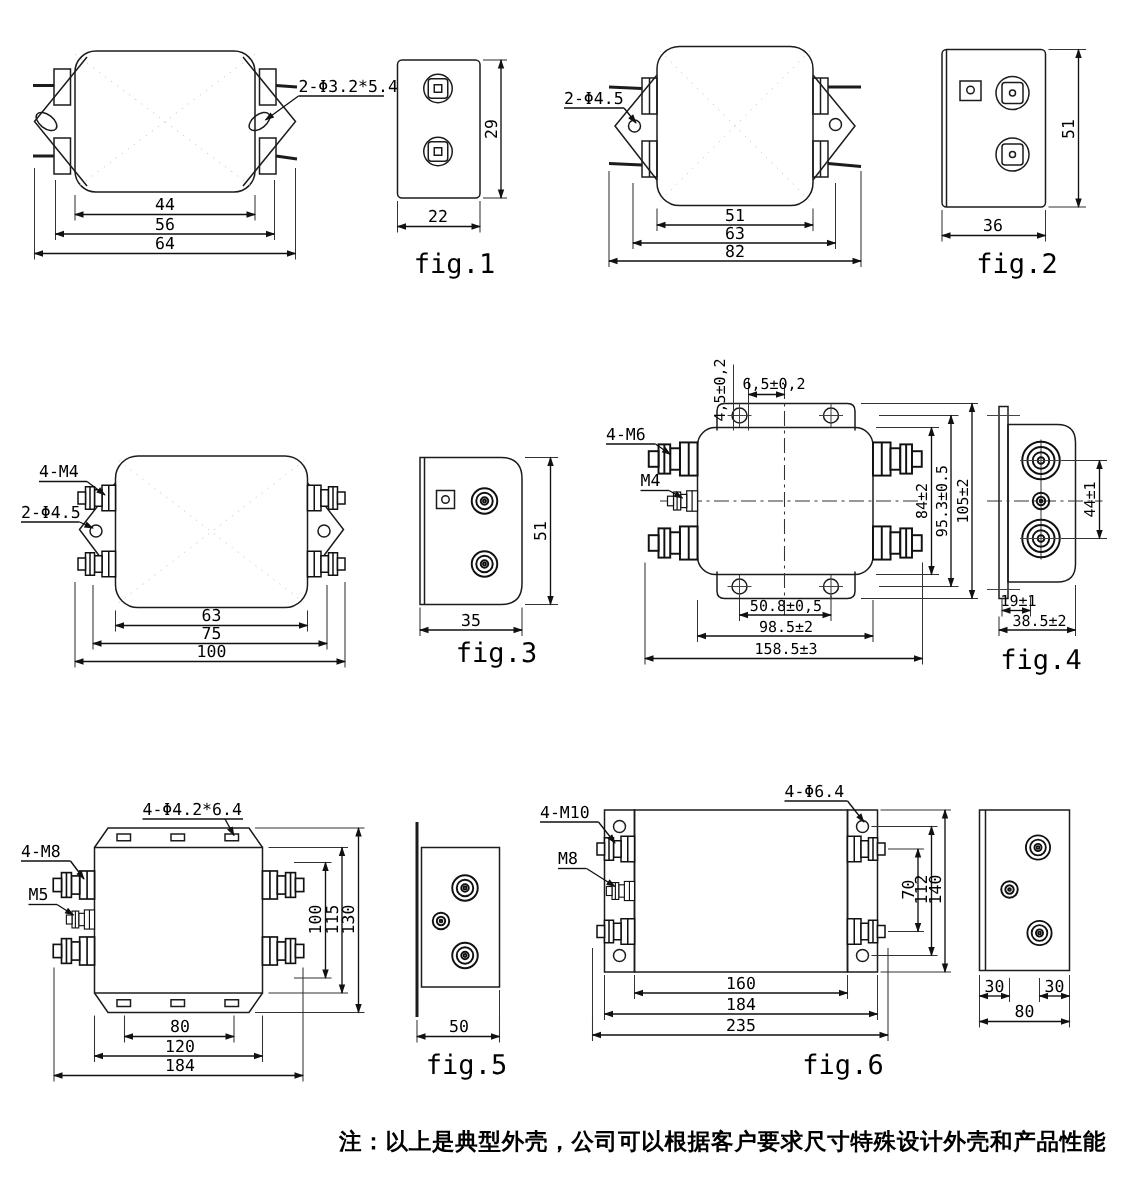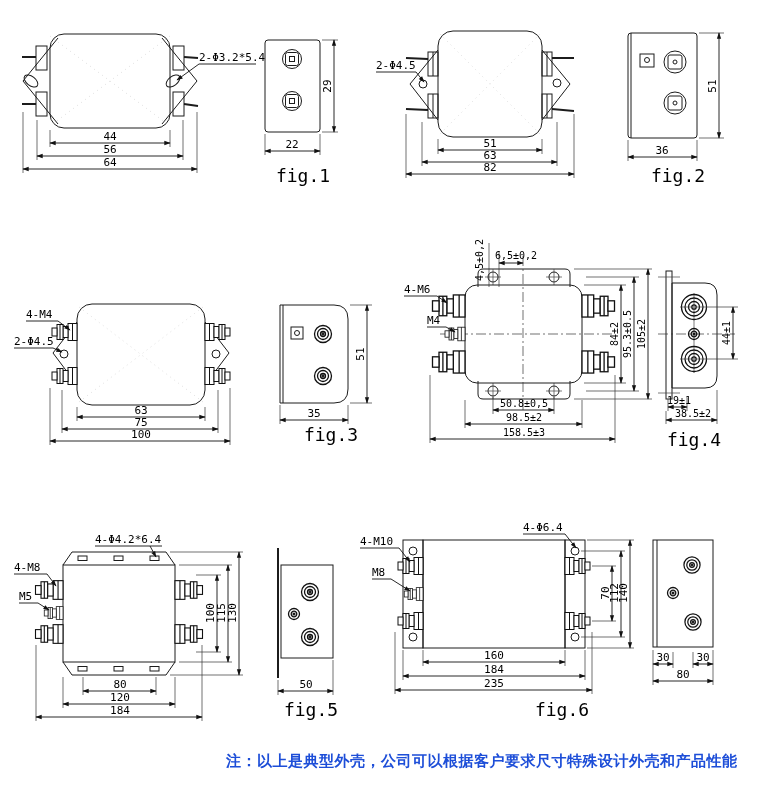--- a/index.html
+++ b/index.html
@@ -14,21 +14,21 @@
   .cl{stroke:#333;stroke-width:.7;stroke-dasharray:10 3 2 3;fill:none;}
   .faint{stroke:#c9c9c9;stroke-width:.6;stroke-dasharray:1 4;fill:none;}
   text{font-family:"DejaVu Sans Mono","Liberation Mono",monospace;fill:#000;}
   .dim{font-size:11px;text-anchor:middle;}
   .dimS{font-size:10px;text-anchor:middle;}
   .callout{font-size:11px;text-anchor:start;}
   .figlbl{font-size:18px;text-anchor:middle;}
   #studL rect,#studL line{stroke:#111;stroke-width:1;fill:#fff;}
   #ring3 circle,#ring2 circle,#ring4 circle{stroke:#111;stroke-width:1.3;fill:none;}
   .dotf{fill:#111;stroke:none;}
-  .note{position:absolute;left:226px;top:752px;font-weight:bold;font-size:15px;letter-spacing:.5px;color:#1d4ed8;white-space:nowrap;}
+  .note{position:absolute;left:226px;top:752px;font-weight:bold;font-size:15px;letter-spacing:.5px;color:#000000;white-space:nowrap;}
 </style>
 </head>
 <body>
 
 <svg width="758" height="787" viewBox="0 0 758 787">
   <defs>
     <marker id="ar" viewBox="0 0 10 10" refX="9" refY="5" markerWidth="10" markerHeight="7" orient="auto-start-reverse">
       <path d="M0,1.6 L10,5 L0,8.4 Z" fill="#111"></path>
     </marker>
     <g id="studL">

